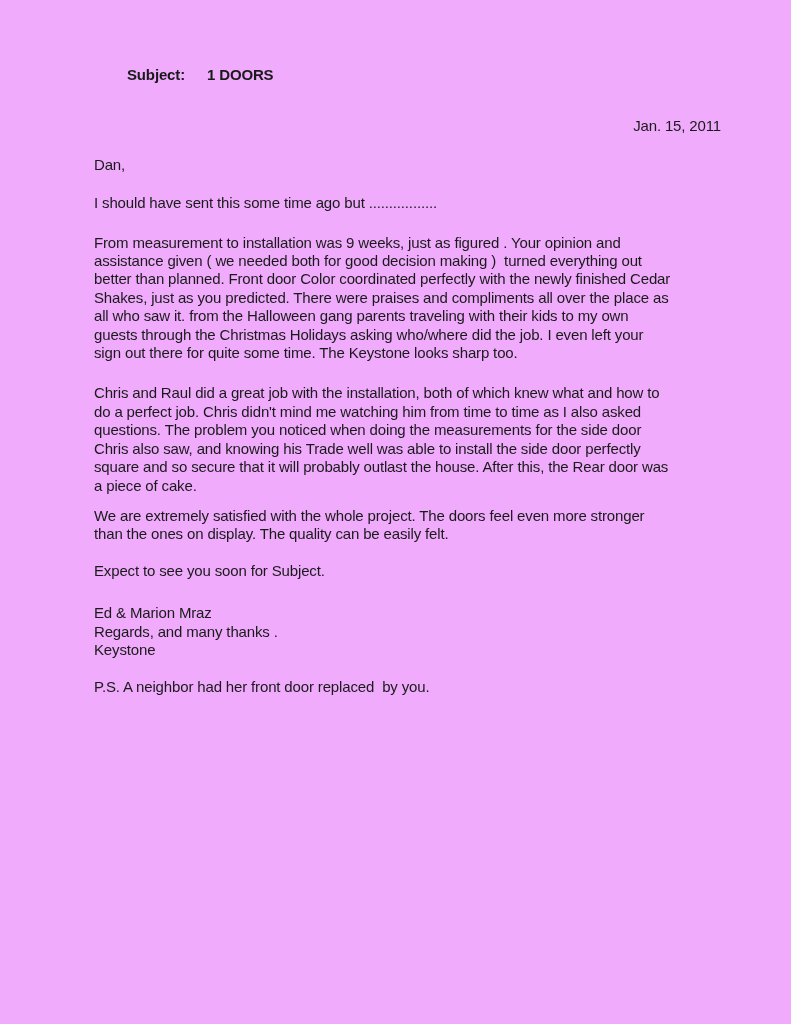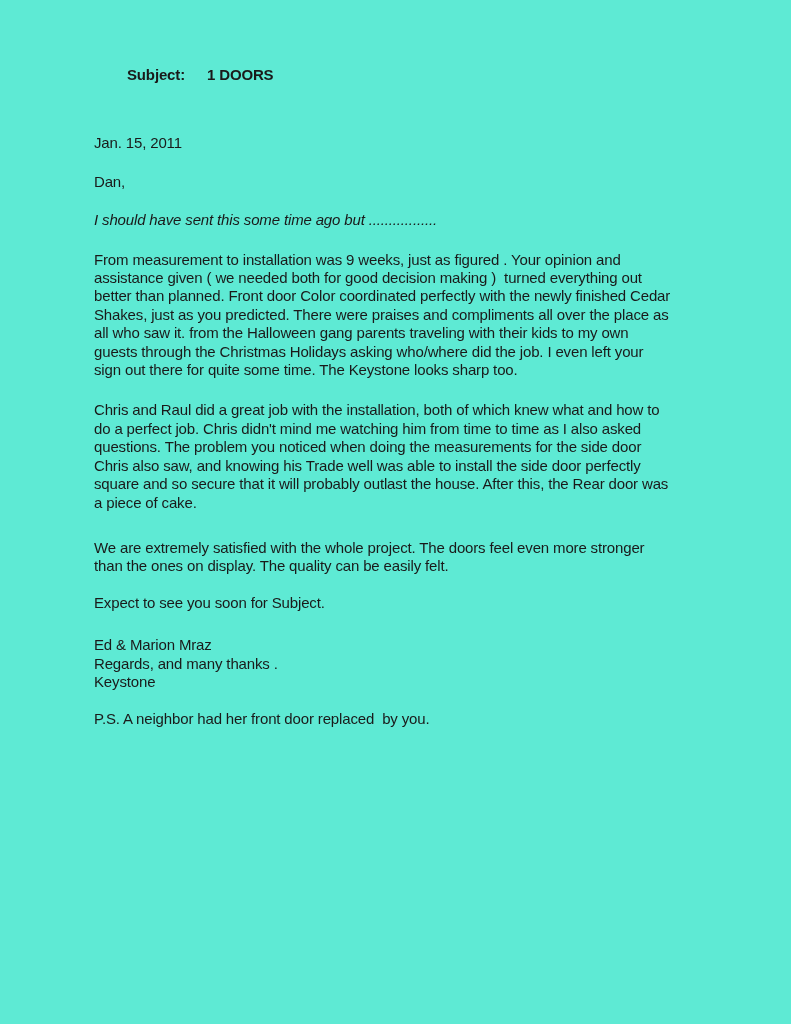--- a/index.html
+++ b/index.html
@@ -4,46 +4,46 @@
 <style>
   html, body {
     margin: 0;
     padding: 0;
     background: #ffffff;
   }
   .page {
     position: relative;
     width: 791px;
     height: 1024px;
-    background: #5eead4;
+    background: #f0abfc;
     box-sizing: border-box;
     padding: 66px 70px 0 94px;
     font-family: "Liberation Sans", sans-serif;
     font-size: 15px;
     line-height: 18.4px;
     letter-spacing: -0.15px;
     color: #1a1a1a;
     overflow: hidden;
   }
   .subject-row {
     display: flex;
     gap: 22px;
     margin-left: 33px;
     font-weight: bold;
   }
   p {
     margin: 0;
     white-space: pre;
   }
-  .date        { margin-top: 50px; }
+  .date        { margin-top: 33px; text-align: right; }
   .salutation  { margin-top: 20px; }
-  .para-intro  { margin-top: 20px; font-style: italic; }
+  .para-intro  { margin-top: 20px; }
   .para-project{ margin-top: 21px; }
   .para-install{ margin-top: 22px; }
-  .para-satisf { margin-top: 27px; }
+  .para-satisf { margin-top: 12px; }
   .para-shutter{ margin-top: 18px; }
   .sig-block   { margin-top: 24px; }
   .postscript  { margin-top: 19px; }
 </style>
 </head>
 <body>
 
 <div class="page">
 
   <div class="subject-row">

